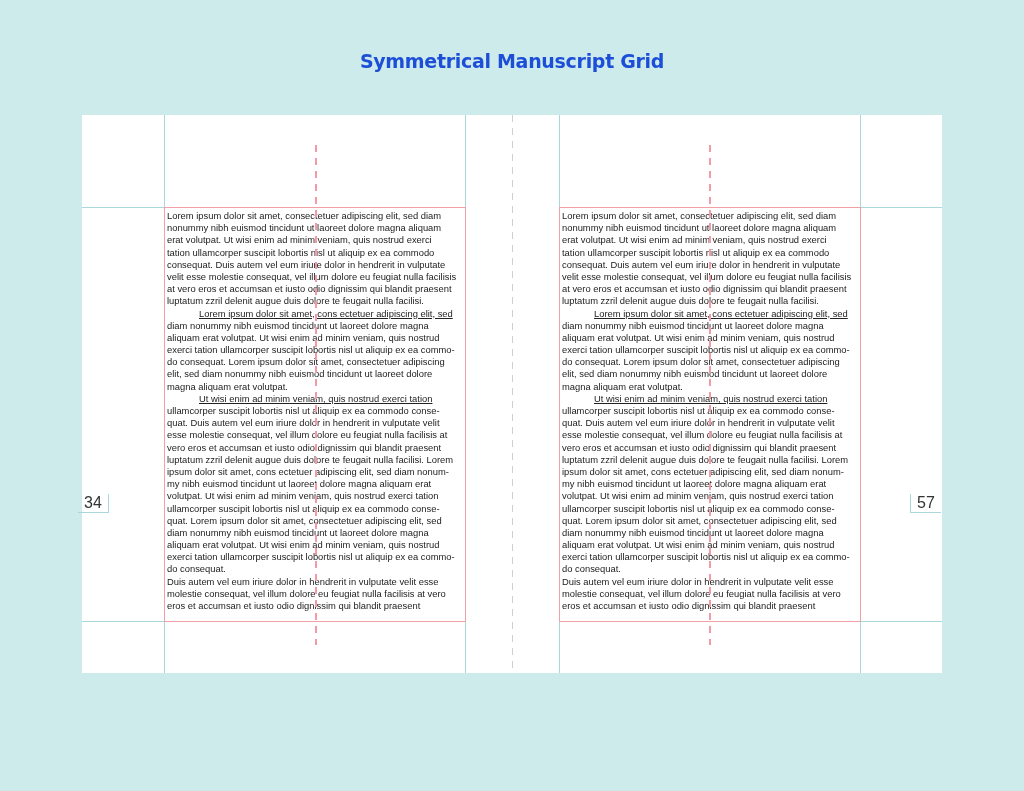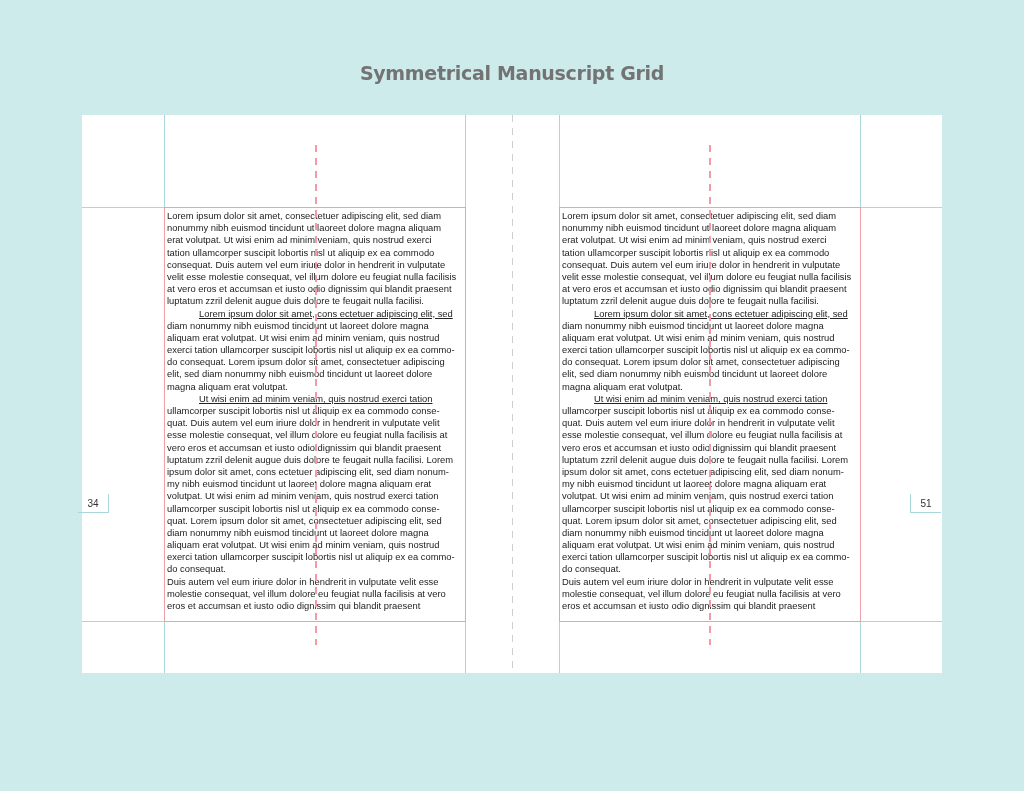--- a/index.html
+++ b/index.html
@@ -2,22 +2,22 @@
 <html><head>
 <meta charset="utf-8">
 <style>
   html, body { margin: 0; padding: 0; }
   body {
     width: 1024px; height: 791px; position: relative; overflow: hidden;
     background: #cdebeb;
     font-family: "Liberation Sans", sans-serif;
   }
   .title {
-    position: absolute; left: 0; width: 1024px; top: 62px; text-align: center;
-    font-family: "DejaVu Sans", sans-serif; font-weight: bold; font-size: 19px; color: #737373;
+    position: absolute; left: 0; width: 1024px; top: 50px; text-align: center;
+    font-family: "DejaVu Sans", sans-serif; font-weight: bold; font-size: 19px; color: #1d4ed8;
     letter-spacing: -0.3px;
   }
   .spread { position: absolute; left: 82px; top: 115px; width: 860px; height: 558px; background: #ffffff; }
   .vline { position: absolute; width: 1px; background: #a9d7da; }
   .hline { position: absolute; height: 1px; background: #a9d7da; }
   .gutter-dash {
     position: absolute; left: 430px; top: 0; width: 1px; height: 558px;
     background: repeating-linear-gradient(to bottom, #cfcfcf 0 7px, transparent 7px 13px);
   }
   .col-dash {
@@ -28,21 +28,21 @@
     position: absolute; border: 1px solid #f2a0a8; box-sizing: border-box;
     width: 302px; height: 415px; top: 92px;
   }
   .lines {
     position: absolute; left: 2px; top: 2px; width: 300px;
     font-size: 9.4px; line-height: 12.2px; color: #222; white-space: nowrap;
   }
   .lines div { height: 12.2px; overflow: visible; }
   .lines .indent { padding-left: 32px; text-decoration: underline; }
   .pagenum {
-    position: absolute; width: 30px; height: 18px; font-size: 10px; color: #333;
+    position: absolute; width: 30px; height: 18px; font-size: 16px; color: #333;
     display: flex; align-items: center; justify-content: center;
   }
   .pn-left { left: -4px; top: 379px; border-right: 1px solid #a9d7da; border-bottom: 1px solid #a9d7da; }
   .pn-right { left: 828px; top: 379px; border-left: 1px solid #a9d7da; border-bottom: 1px solid #a9d7da; }
 </style>
 </head>
 <body>
 
 <div class="title">Symmetrical Manuscript Grid</div>
 
@@ -132,14 +132,14 @@
         <div>Duis autem vel eum iriure dolor in hendrerit in vulputate velit esse</div>
         <div>molestie consequat, vel illum dolore eu feugiat nulla facilisis at vero</div>
         <div>eros et accumsan et iusto odio dignissim qui blandit praesent</div>
       </div>
   </div>
 
   <div class="col-dash" style="left:233px;"></div>
   <div class="col-dash" style="left:627px;"></div>
 
   <div class="pagenum pn-left">34</div>
-  <div class="pagenum pn-right">51</div>
+  <div class="pagenum pn-right">57</div>
 </div>
 
 </body></html>

